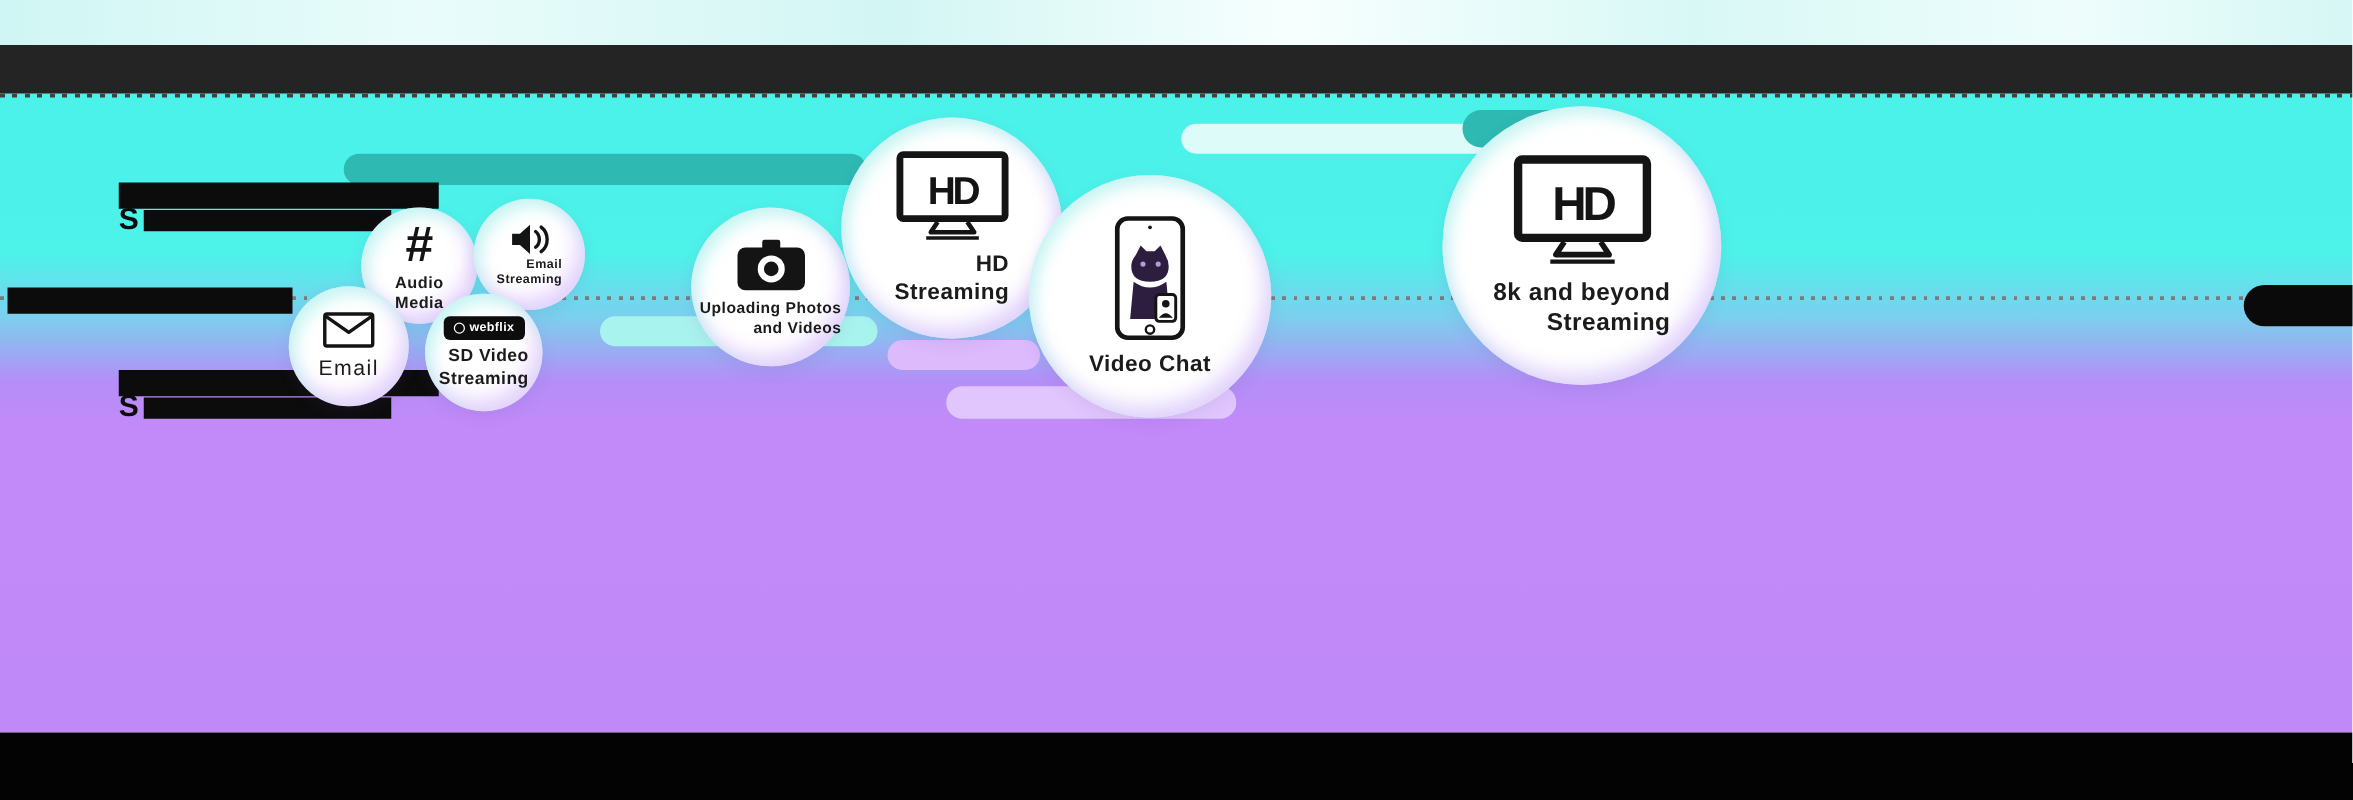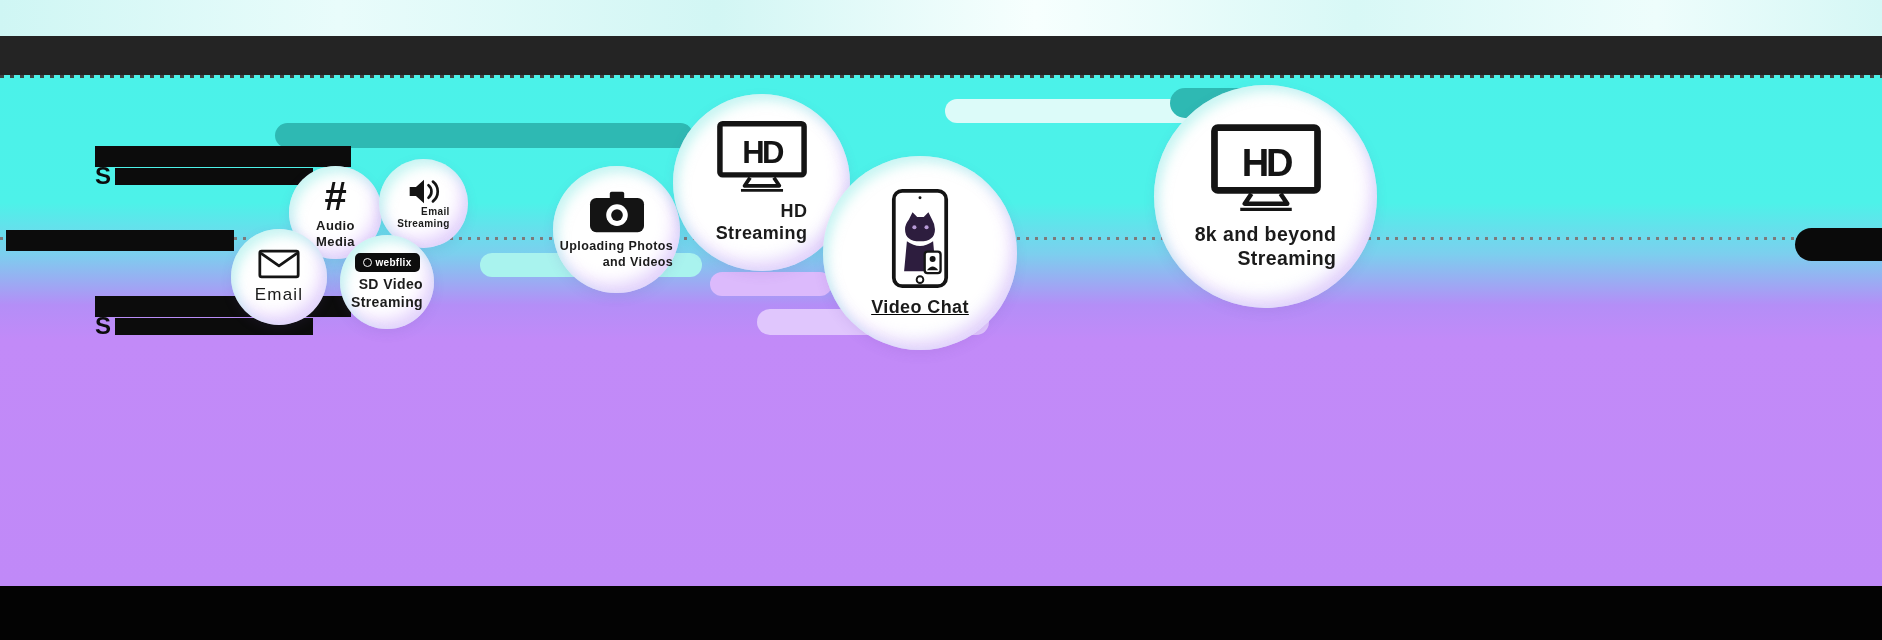--- a/index.html
+++ b/index.html
@@ -33,21 +33,21 @@
     background:radial-gradient(circle at 38% 30%,#ffffff 62%,#fbfffe 76%,#f2fbfa 100%);
     box-shadow:inset 5px 7px 12px rgba(150,240,232,0.50),inset -6px -9px 16px rgba(200,155,250,0.45),0 4px 12px rgba(110,70,170,0.10);
     display:flex;flex-direction:column;align-items:center;justify-content:center;text-align:right;z-index:5;}
   .bubble .label{white-space:pre-line;color:#1b1b1b;font-weight:600;line-height:1.22;letter-spacing:0.4px;}
   .b-social{left:289px;top:166px;width:93px;height:93px;}
   .b-audio{left:379px;top:159px;width:89px;height:89px;}
   .b-email{left:231px;top:229px;width:96px;height:96px;}
   .b-sd{left:340px;top:235px;width:94px;height:94px;}
   .b-upload{left:553px;top:166px;width:127px;height:127px;}
   .b-hd{left:673px;top:94px;width:177px;height:177px;}
-  .b-video{left:823px;top:156px;width:194px;height:194px;text-decoration:underline;}
+  .b-video{left:823px;top:140px;width:194px;height:194px;}
   .b-4k{left:1154px;top:85px;width:223px;height:223px;}
   .b-social .label{font-size:13px;}
   .b-audio .label{font-size:10px;font-weight:700;}
   .b-email .label{font-size:17px;font-weight:500;letter-spacing:1.2px;margin-top:6px;}
   .b-sd .label{font-size:14px;font-weight:700;}
   .b-upload .label{font-size:12.5px;font-weight:700;margin-top:5px;}
   .b-hd .label{font-size:18px;margin-top:6px;}
   .b-video .label{font-size:18px;margin-top:8px;}
   .b-4k .label{font-size:19.5px;margin-top:8px;}
   .hash{font-size:40px;font-weight:700;color:#141414;line-height:1;margin-bottom:2px;}

